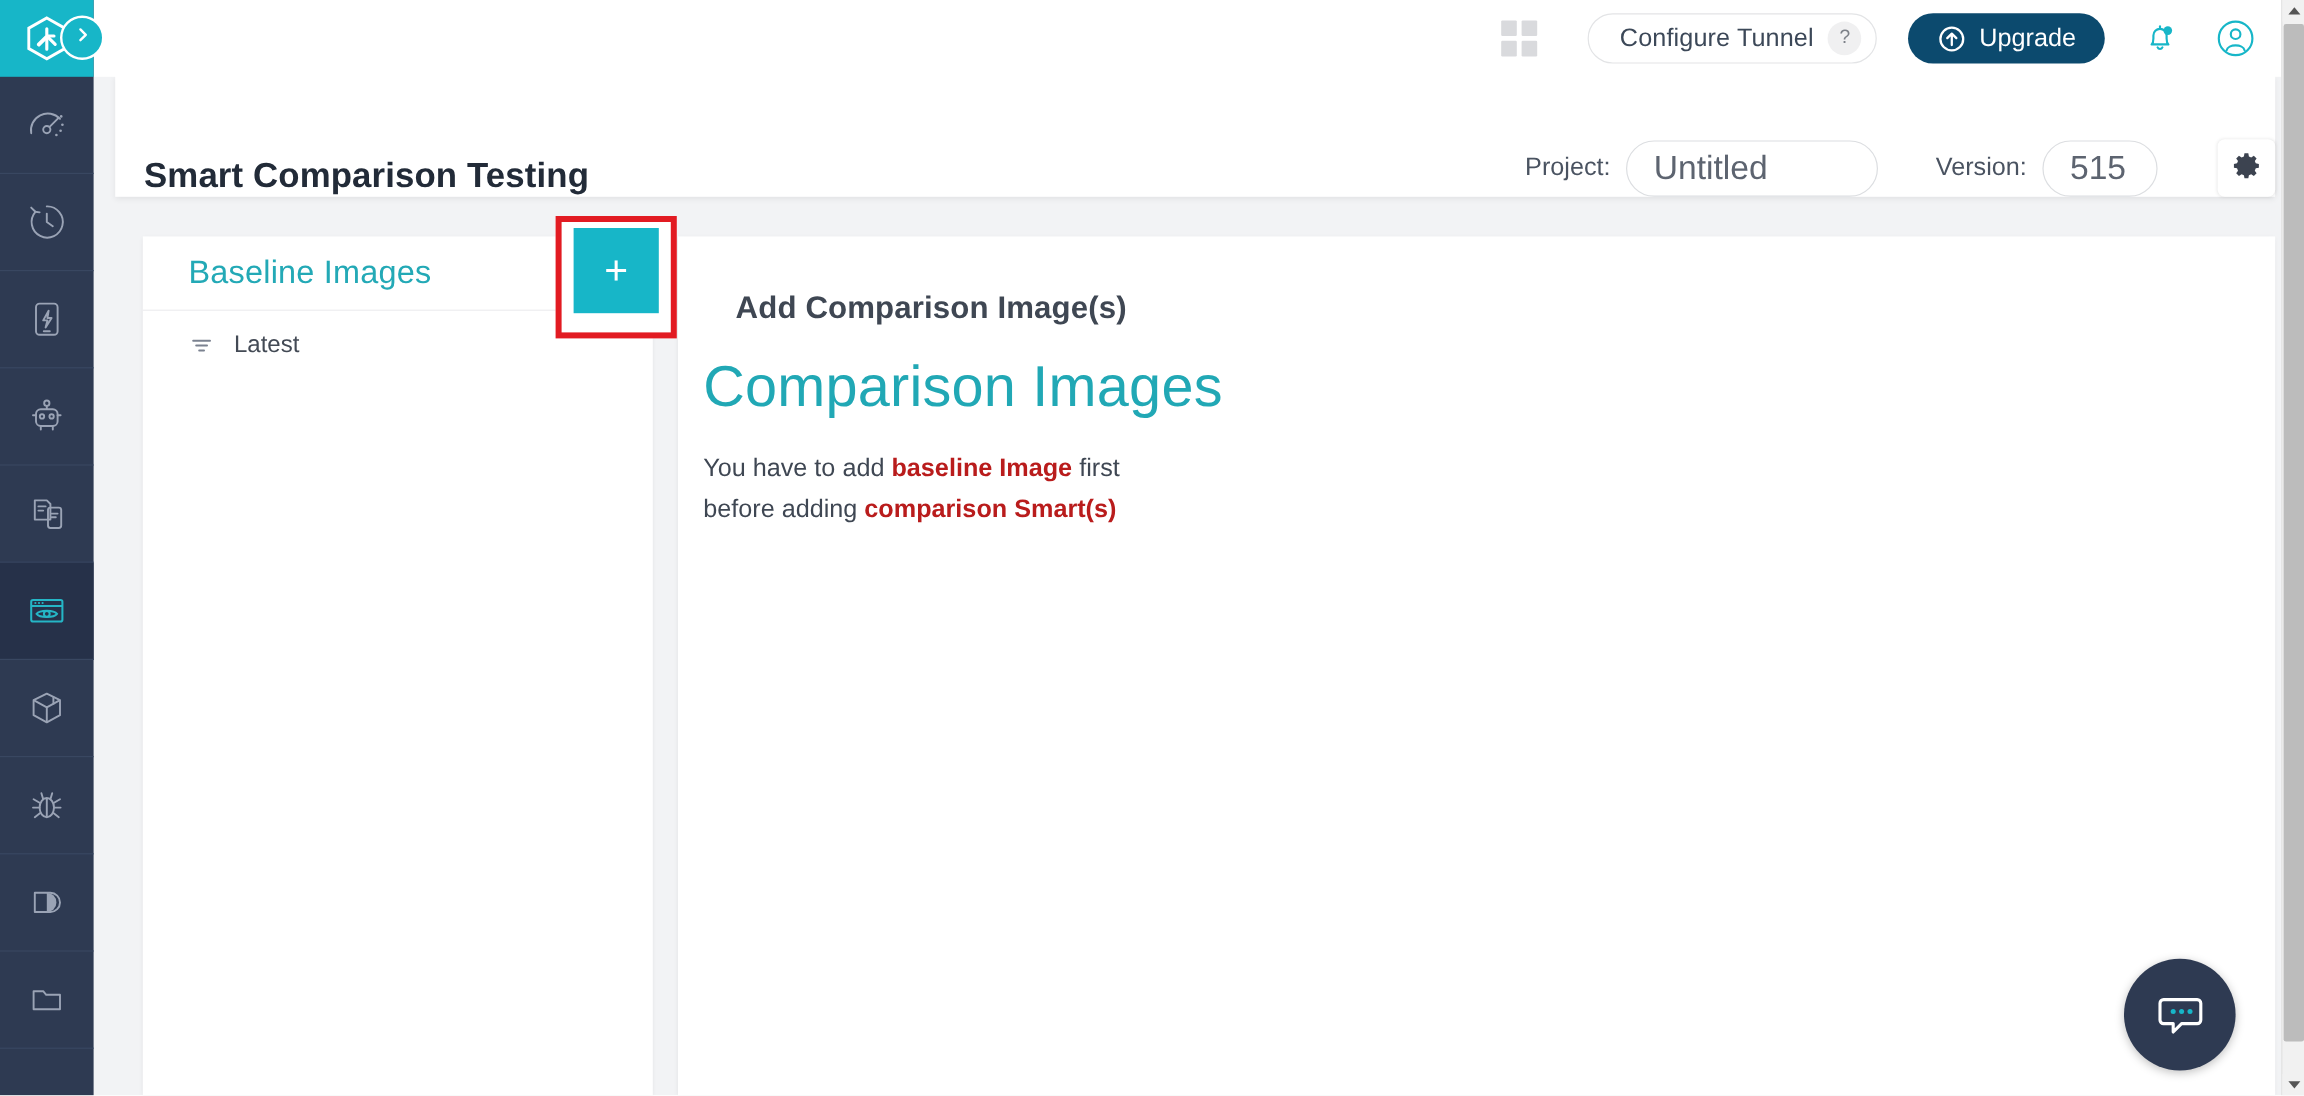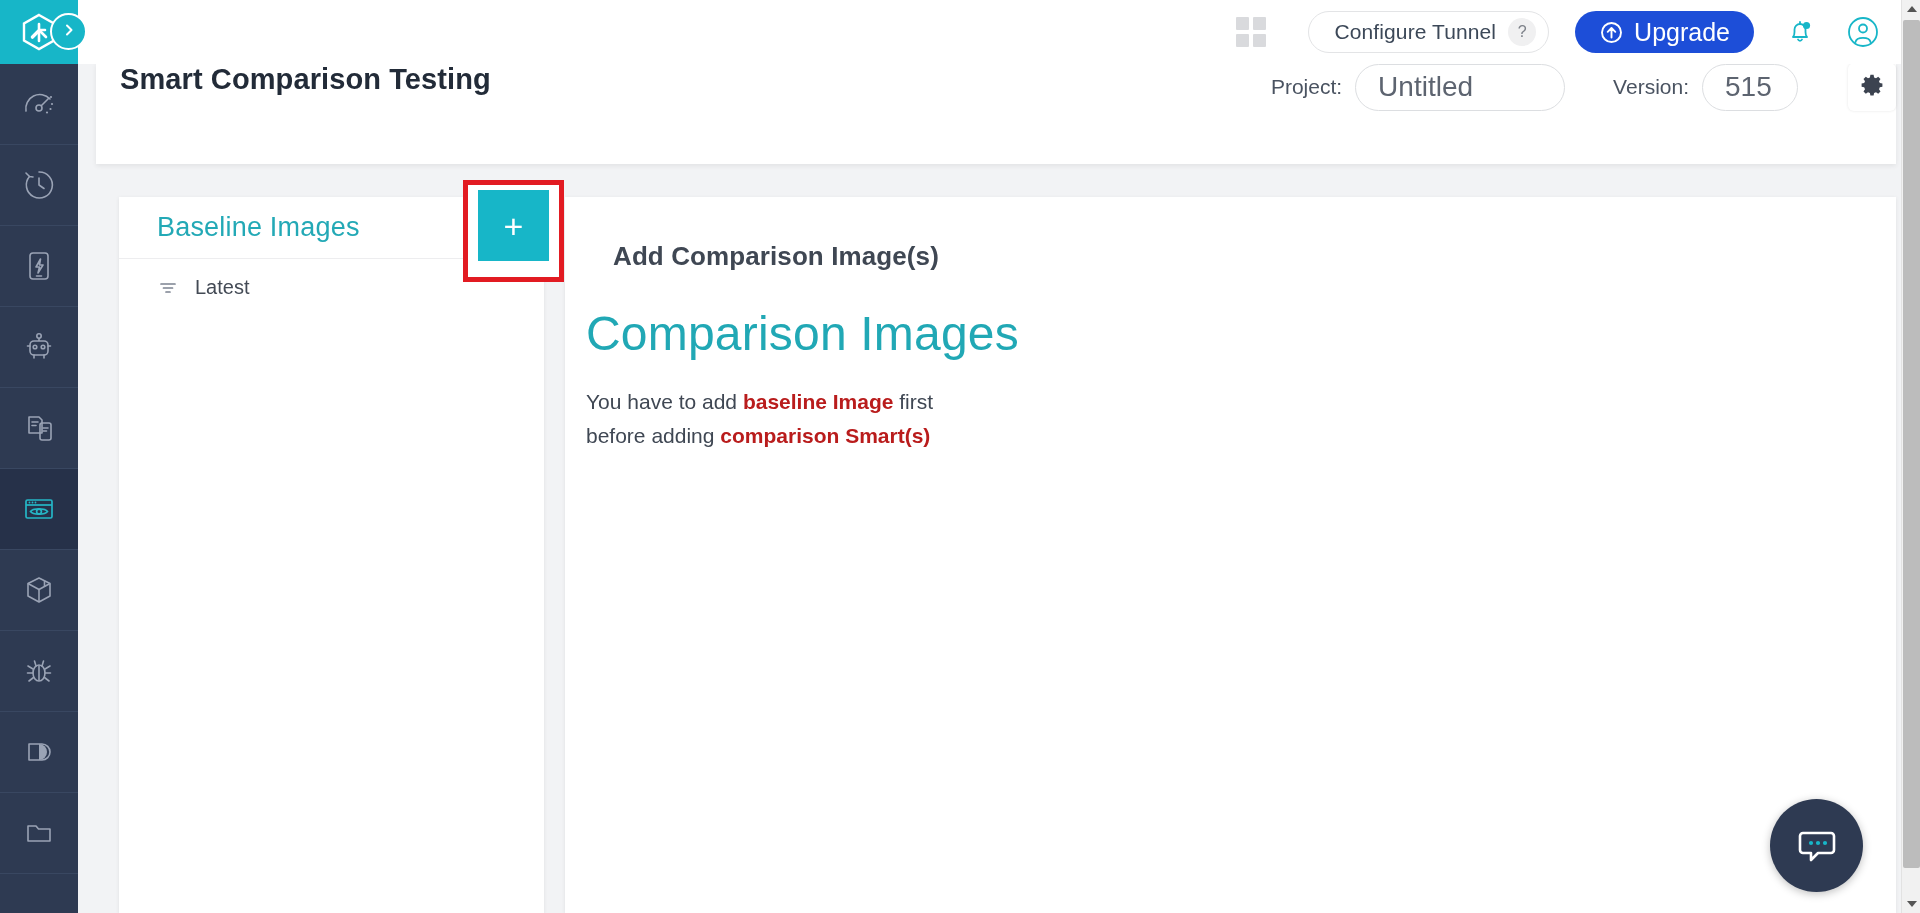--- a/index.html
+++ b/index.html
@@ -84,44 +84,44 @@
     width: 28px; height: 28px; border-radius: 50%;
     background: #f0f0f1;
     color: #7c8088;
     font-size: 16px;
     display: flex; align-items: center; justify-content: center;
     margin-left: 12px;
   }
 
   .upgrade-btn {
     height: 42px;
-    background: #1d4ed8;
+    background: #0c4a6e;
     border-radius: 21px;
     color: #ffffff;
     display: flex; align-items: center;
     padding: 0 24px;
-    font-size: 25px;
+    font-size: 21px;
     margin-right: 30px;
     border: none;
     cursor: pointer;
     font-family: "Liberation Sans", sans-serif;
   }
   .upgrade-btn svg { margin-right: 10px; display: block; }
 
   .bell-wrap { margin-right: 30px; position: relative; width: 32px; height: 32px; }
   .avatar-wrap { width: 34px; height: 34px; }
 
   
   .page-head {
     position: absolute;
     left: 96px; top: 63px;
     width: 1800px; height: 101px;
     background: #ffffff;
     box-shadow: 0 2px 5px rgba(0,0,0,0.07);
-    display: flex; align-items: flex-start;
+    display: flex; align-items: flex-end;
     z-index: 20;
   }
   .page-title {
     font-size: 29px;
     color: #222b38;
     margin-left: 24px;
     letter-spacing: .1px;
   }
   .head-right {
     margin-left: auto;
@@ -213,21 +213,21 @@
   }
   .main-heading {
     font-size: 26px;
     color: #3f4753;
     margin: 44px 0 0 48px;
     letter-spacing: .1px;
   }
   .empty-title {
     font-size: 48px;
     color: #21a8b5;
-    margin: 34px 0 0 21px;
+    margin: 23px 0 0 21px;
     letter-spacing: .2px;
   }
   .empty-body {
     margin: 24px 0 0 21px;
     font-size: 21px;
     color: #3f4753;
     line-height: 1.62;
     max-width: 400px;
   }
   .empty-body b { font-weight: bold; color: #b91c1c; }

